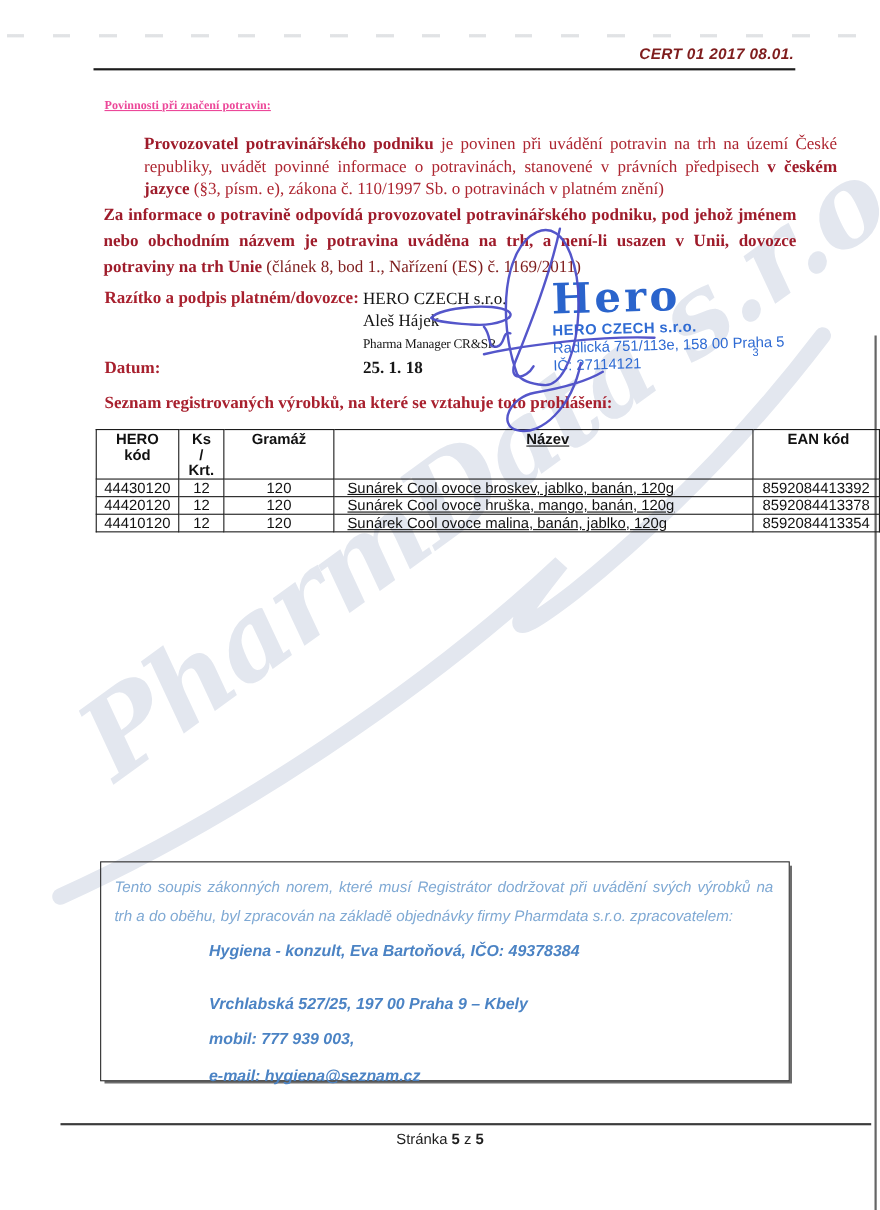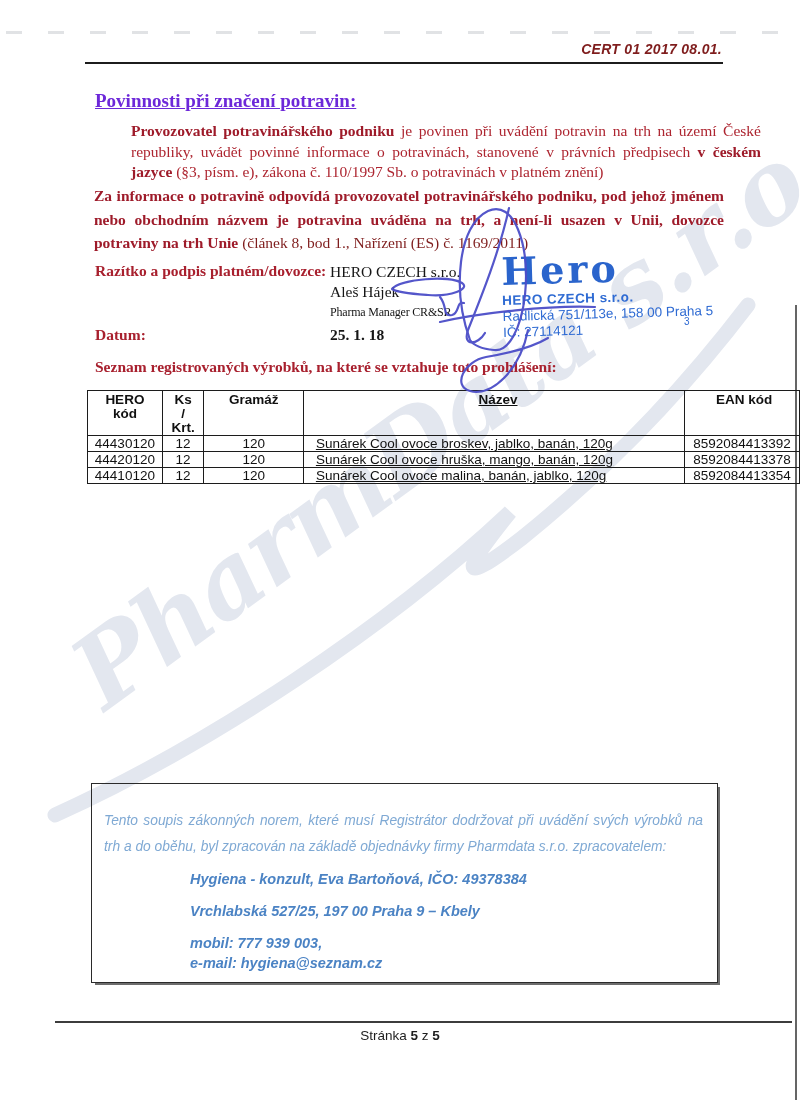--- a/index.html
+++ b/index.html
@@ -11,22 +11,22 @@
   .top-dashes{position:absolute;left:6px;top:31px;width:778px;height:3px;opacity:.30;
     background:repeating-linear-gradient(90deg,#9aa0a8 0 16px,transparent 16px 42px);}
   .right-edge-line{position:absolute;left:795px;top:305px;width:2px;height:795px;background:#4a4a4a;opacity:.85;}
 
   
   .cert{position:absolute;right:78px;top:41px;font-family:"Liberation Sans",sans-serif;
     font-style:italic;font-weight:600;font-size:14px;letter-spacing:.3px;color:#7f1d1d;}
   .header-rule{position:absolute;left:85px;top:62px;width:638px;height:2px;background:#1c1c1c;}
 
   
-  .red-heading{position:absolute;left:95px;top:90px;font-size:19px;font-weight:bold;
-    color:#6d28d9;text-decoration:underline;}
+  .red-heading{position:absolute;left:95px;top:90px;font-size:11px;font-weight:bold;
+    color:#ec4899;text-decoration:underline;}
   .para{position:absolute;left:94px;width:630px;color:#ad2530;text-align:justify;}
   .para1{top:121px;font-size:15.5px;line-height:20.5px;margin-left:37px;}
   .para1 b{color:#9e1b2a;}
   .para2{top:184px;font-size:15.5px;line-height:23.5px;font-weight:bold;color:#9e1b2a;}
   .para2 .normal{font-weight:normal;color:#7f1d1d;}
 
   .red-label{position:absolute;left:95px;font-size:15.5px;font-weight:bold;color:#a8202e;}
 
   
   .signer{position:absolute;left:330px;top:262px;font-size:15.5px;line-height:20px;color:#161616;}
@@ -60,23 +60,23 @@
   .col-ean{width:102px;text-align:left;padding-left:8px !important;}
 
   
   .watermark{position:absolute;left:0;top:0;z-index:0;pointer-events:none;}
 
   
   .info-box{position:absolute;left:91px;top:783px;width:627px;height:200px;
     border:1.6px solid #2a2a2a;box-shadow:3px 3px 0 -1px #6d6d6d;
     font-family:"Liberation Sans",sans-serif;font-style:italic;box-sizing:border-box;
     padding:10px 14px 0 12px;z-index:2;background:rgba(255,255,255,0.0);}
-  .info-para{color:#7fa9d4;font-size:13.8px;line-height:26px;text-align:justify;margin-top:14px;}
+  .info-para{color:#7fa9d4;font-size:13.8px;line-height:26px;text-align:justify;}
   .info-line{color:#4b83c4;font-weight:bold;font-size:14.5px;margin-left:86px;}
-  .il1{margin-top:11px;} .il2{margin-top:16px;} .il3{margin-top:16px;} .il4{margin-top:4px;}
+  .il1{margin-top:11px;} .il2{margin-top:32px;} .il3{margin-top:16px;} .il4{margin-top:18px;}
 
   
   .footer-rule{position:absolute;left:55px;top:1021px;width:737px;height:1.6px;background:#3c3c3c;}
   .footer-text{position:absolute;left:0;top:1028px;width:800px;text-align:center;
     font-family:"Liberation Sans",sans-serif;font-size:13.5px;color:#1e1e1e;}
   .footer-text b{font-weight:bold;}
 </style>
 </head>
 <body>
 

